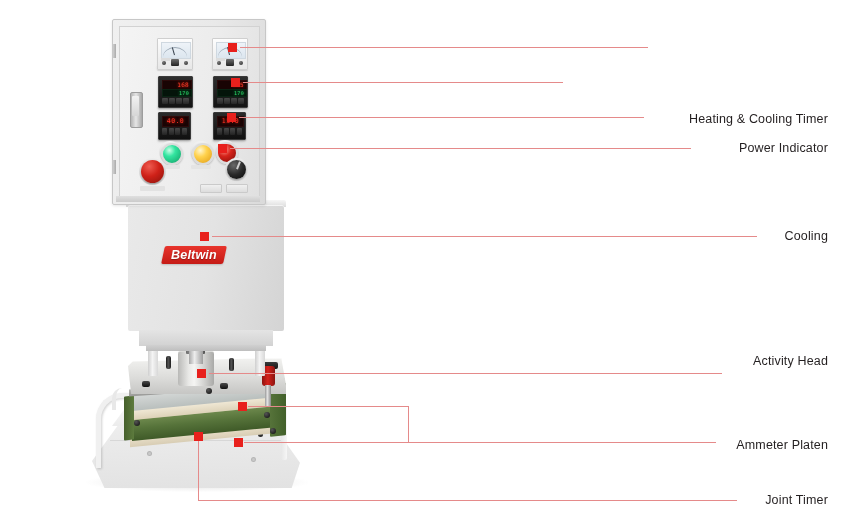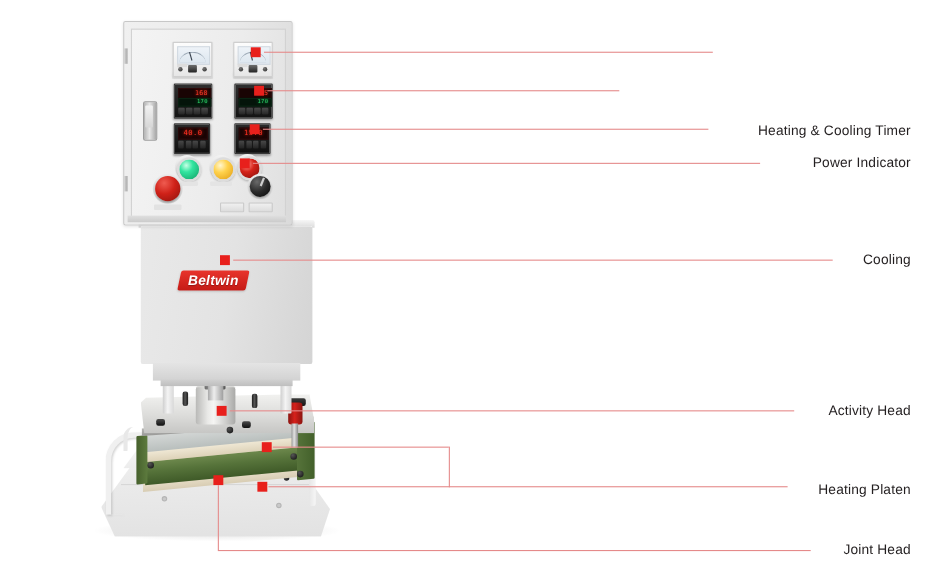--- a/index.html
+++ b/index.html
@@ -562,28 +562,28 @@
     <div class="marker" style="left:218px;top:144px;"></div>
     <div class="lead" style="left:230px;top:148px;width:461px;"></div>
     <div class="label" style="right:35px;top:142px;">Power Indicator</div>
 
     <div class="marker" style="left:200px;top:232px;"></div>
     <div class="lead" style="left:212px;top:236px;width:545px;"></div>
     <div class="label" style="right:35px;top:230px;">Cooling</div>
 
     <div class="marker" style="left:197px;top:369px;"></div>
     <div class="lead" style="left:209px;top:373px;width:513px;"></div>
-    <div class="label" style="right:35px;top:367px;">Activity Head</div>
+    <div class="label" style="right:35px;top:355px;">Activity Head</div>
 
     <div class="marker" style="left:238px;top:402px;"></div>
     <div class="marker" style="left:234px;top:438px;"></div>
     <div class="lead" style="left:248px;top:406px;width:160px;"></div>
     <div class="lead-v" style="left:408px;top:406px;height:37px;"></div>
     <div class="lead" style="left:244px;top:442px;width:472px;"></div>
-    <div class="label" style="right:35px;top:439px;">Heating Platen</div>
+    <div class="label" style="right:35px;top:439px;">Ammeter Platen</div>
 
     <div class="marker" style="left:194px;top:432px;"></div>
     <div class="lead-v" style="left:198px;top:441px;height:59px;"></div>
     <div class="lead" style="left:198px;top:500px;width:539px;"></div>
-    <div class="label" style="right:35px;top:494px;">Joint Head</div>
+    <div class="label" style="right:35px;top:494px;">Joint Timer</div>
 
   </div>
 </div>
 
 </body></html>

